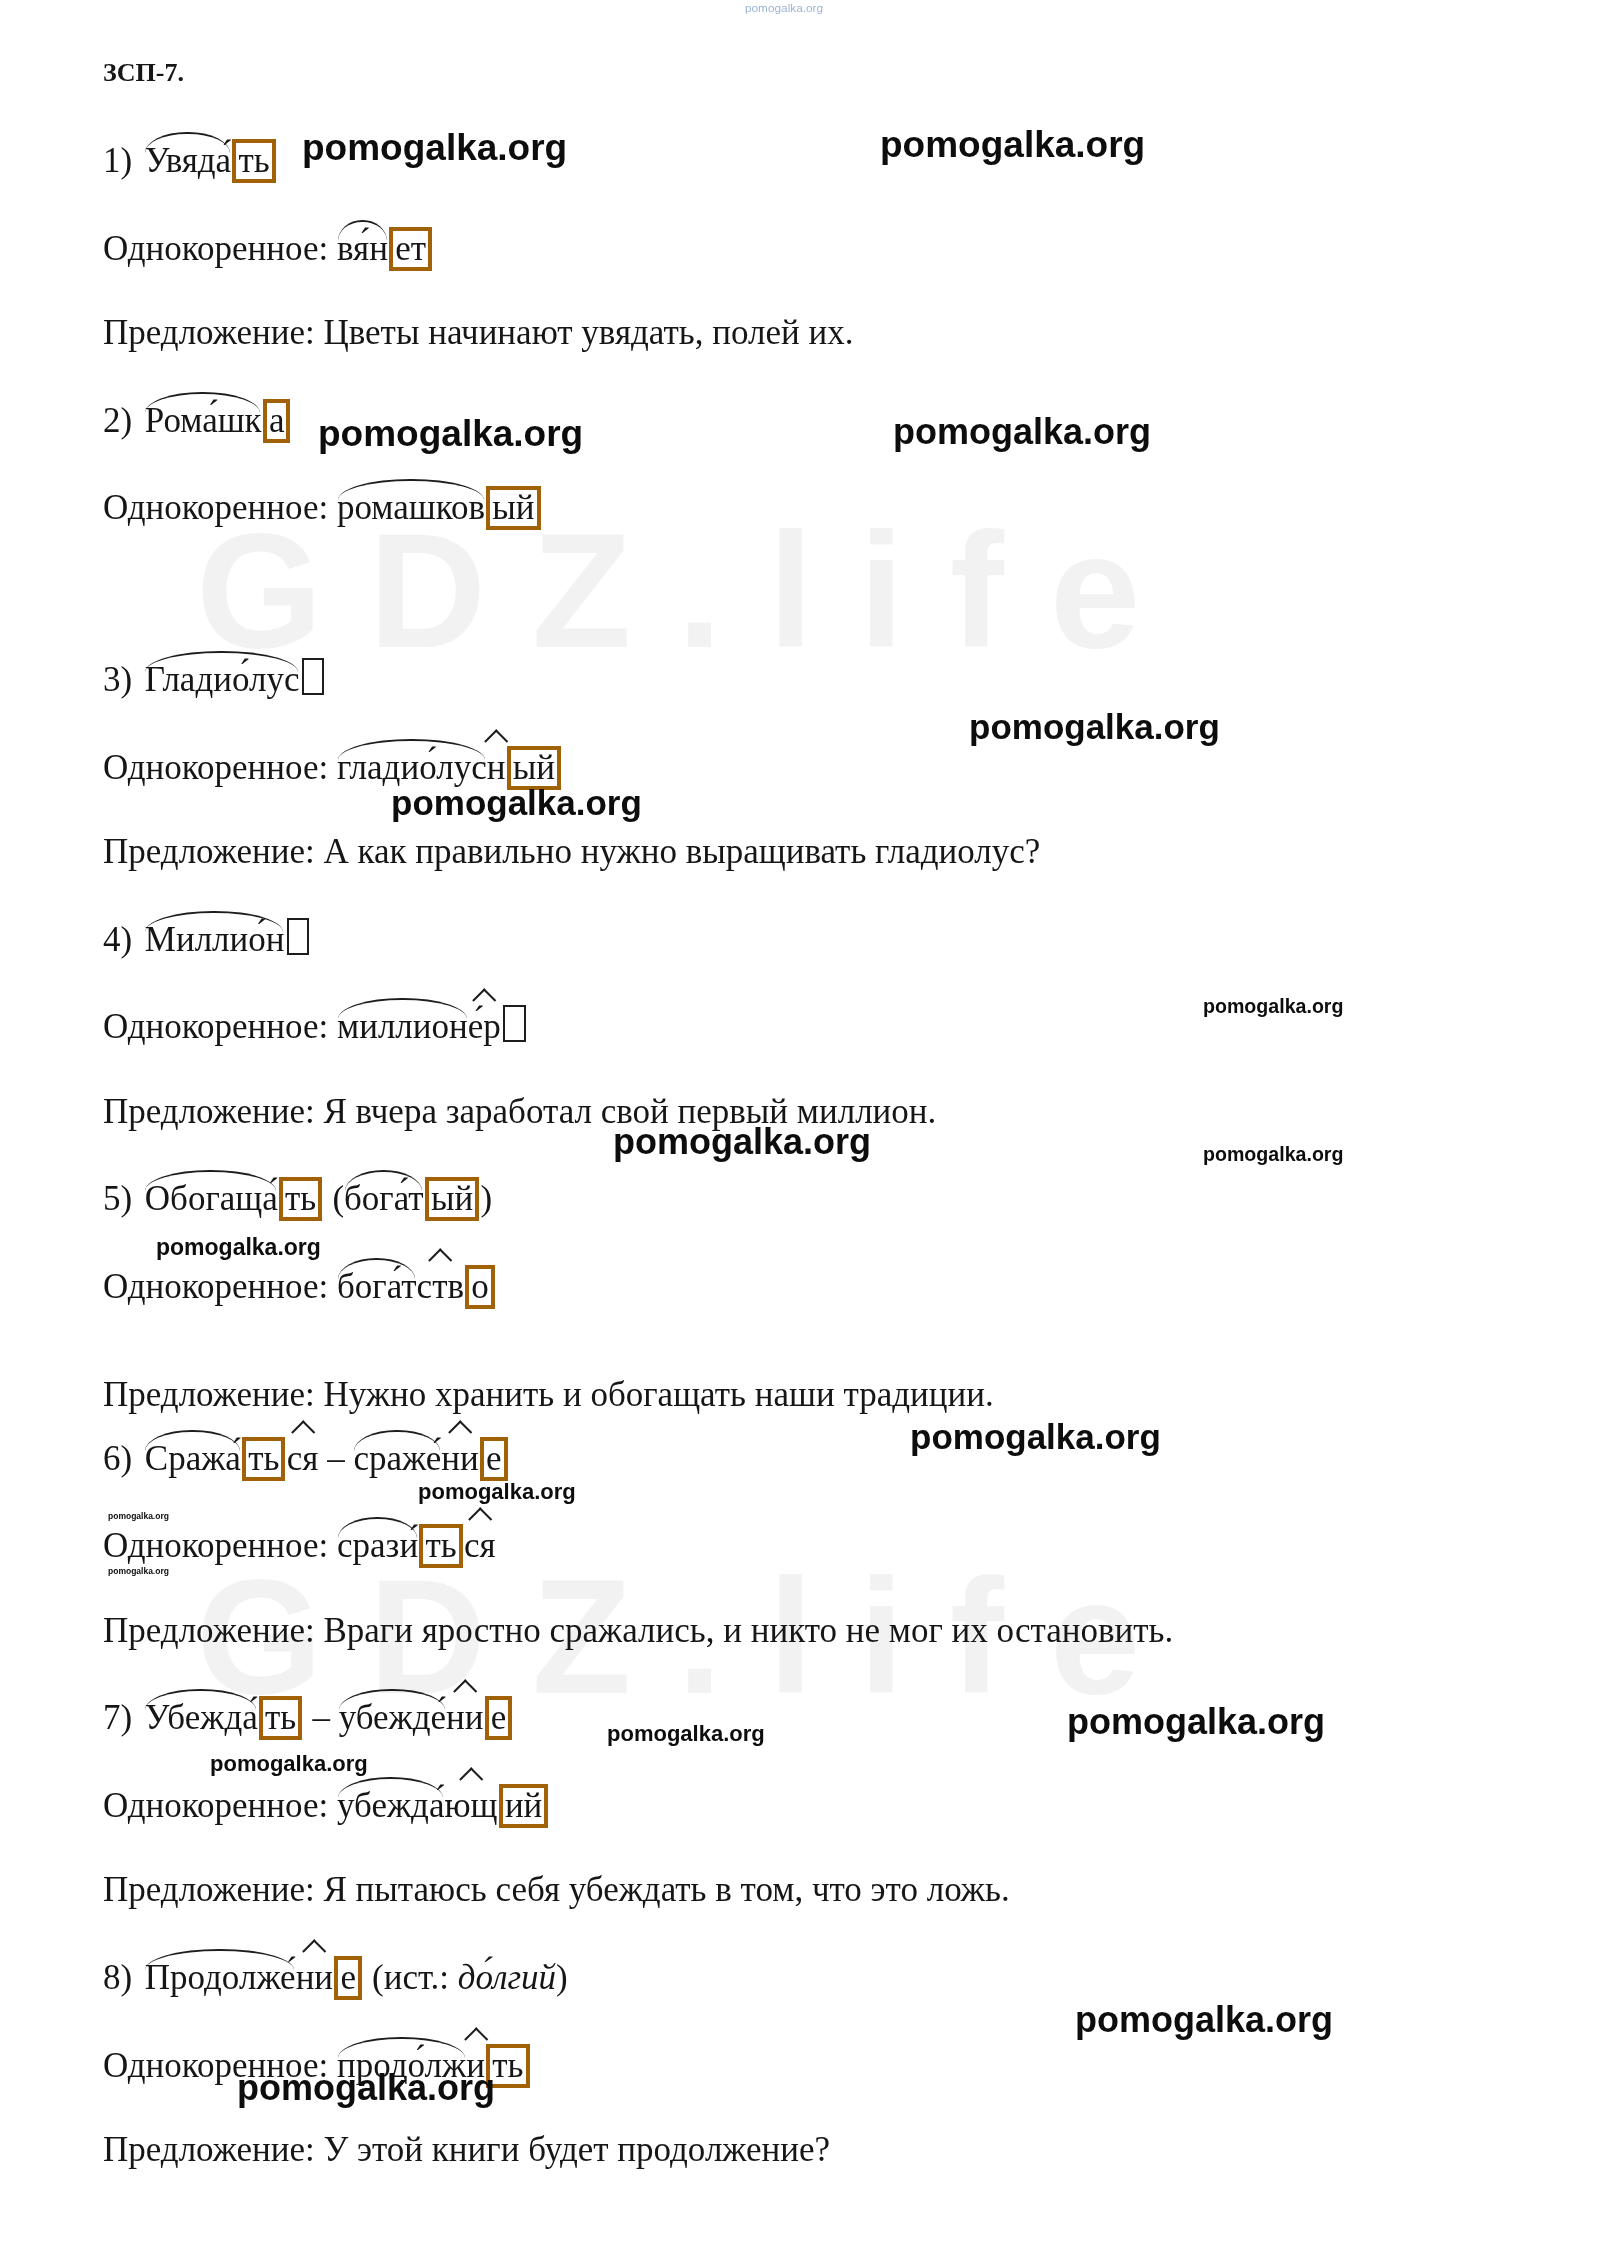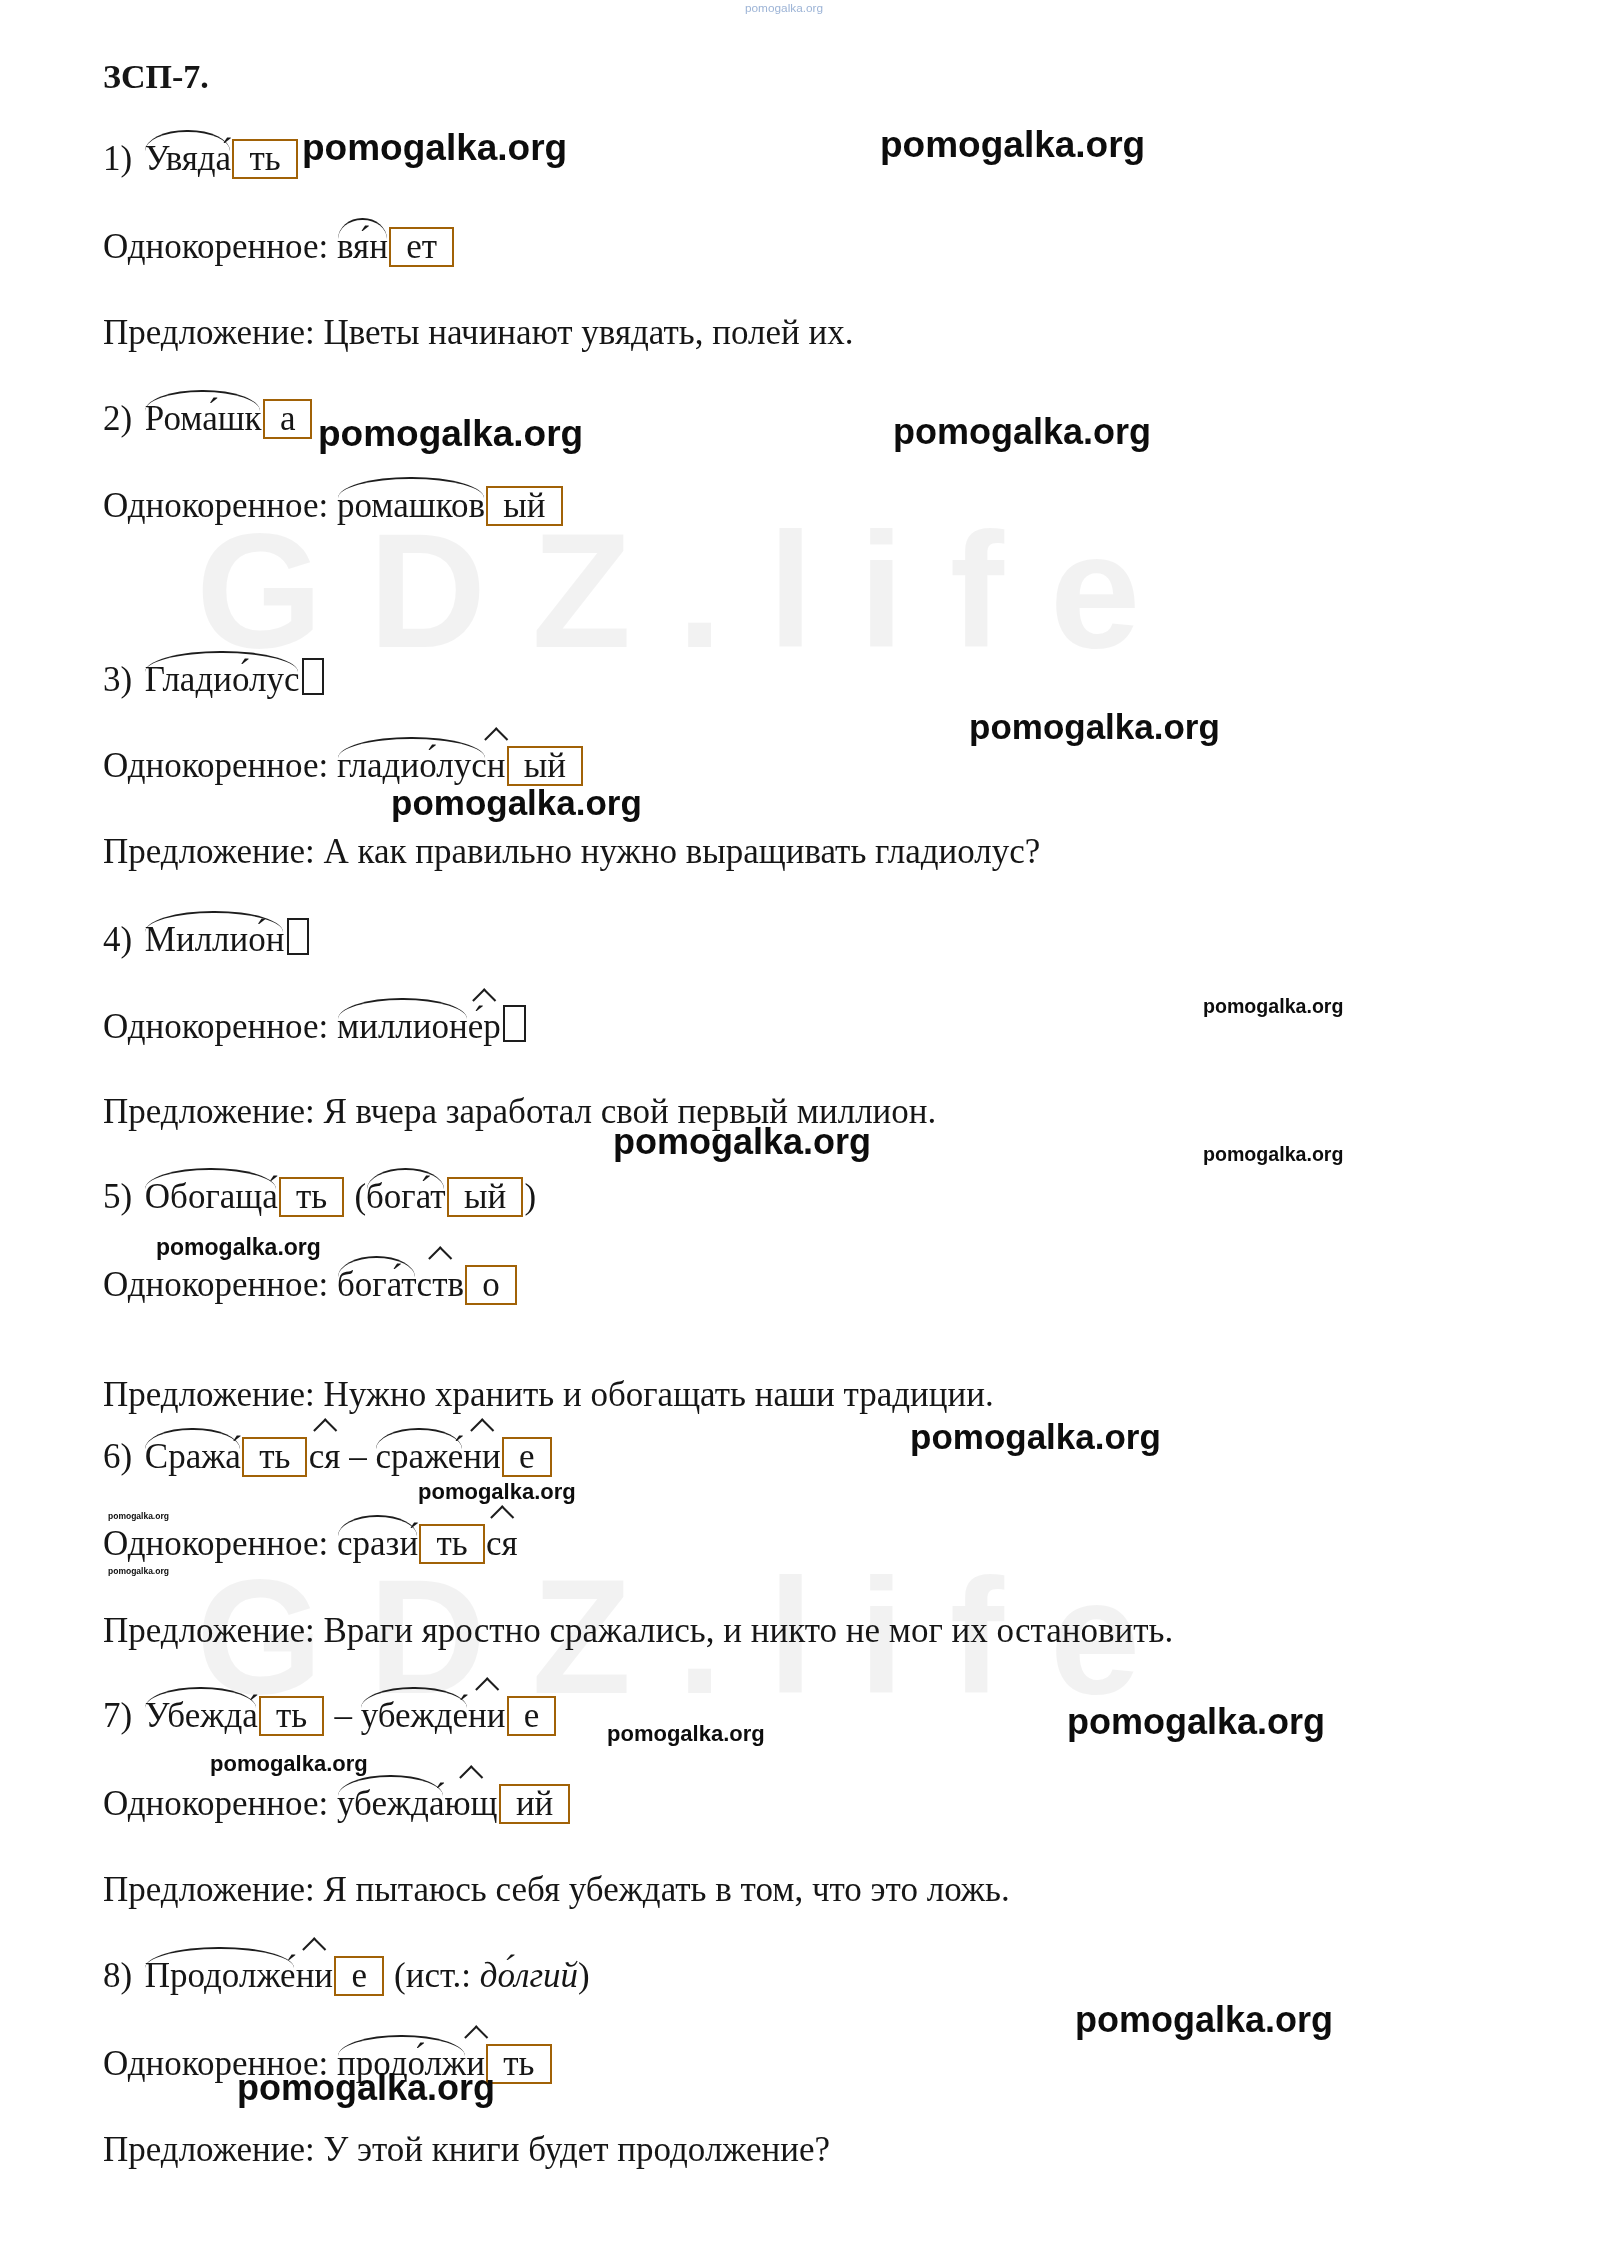--- a/index.html
+++ b/index.html
@@ -18,21 +18,21 @@
     font-weight:700;
     font-size:163px;
     letter-spacing:0.28em;
     color:rgba(0,0,0,0.05);
     white-space:nowrap;
     z-index:0;
     user-select:none;
   }
   .title{
     position:absolute;top:58px;left:103px;
-    font-size:34px;font-weight:700;margin:0;
+    font-size:26px;font-weight:700;margin:0;
     z-index:2;
   }
   #entries{position:absolute;inset:0;z-index:2;}
   .line{
     position:absolute;
     white-space:nowrap;
     font-size:35px;
     line-height:1.15;
   }
   .num{margin-right:3.9px;}
@@ -47,22 +47,22 @@
   }
   .m-caret{position:relative;display:inline-block;}
   .m-caret::before{
     content:"";position:absolute;top:-0.42em;left:50%;
     width:0.42em;height:0.42em;
     border-top:2px solid #1d1d1d;border-right:2px solid #1d1d1d;
     transform:translateX(-50%) rotate(-45deg);
   }
   .m-box{
     display:inline-block;
-    border:2px solid #a16207;
-    padding:0 15px;margin:0 1.3px;
+    border:4px solid #a16207;
+    padding:0 2px;margin:0 1.3px;
     line-height:1.02;
   }
   .m-zero{
     display:inline-block;
     width:0.52em;height:0.95em;
     border:2px solid #1d1d1d;
     vertical-align:-0.12em;
     margin-left:2.6px;
   }
   #watermarks{position:absolute;inset:0;z-index:3;pointer-events:none;}

